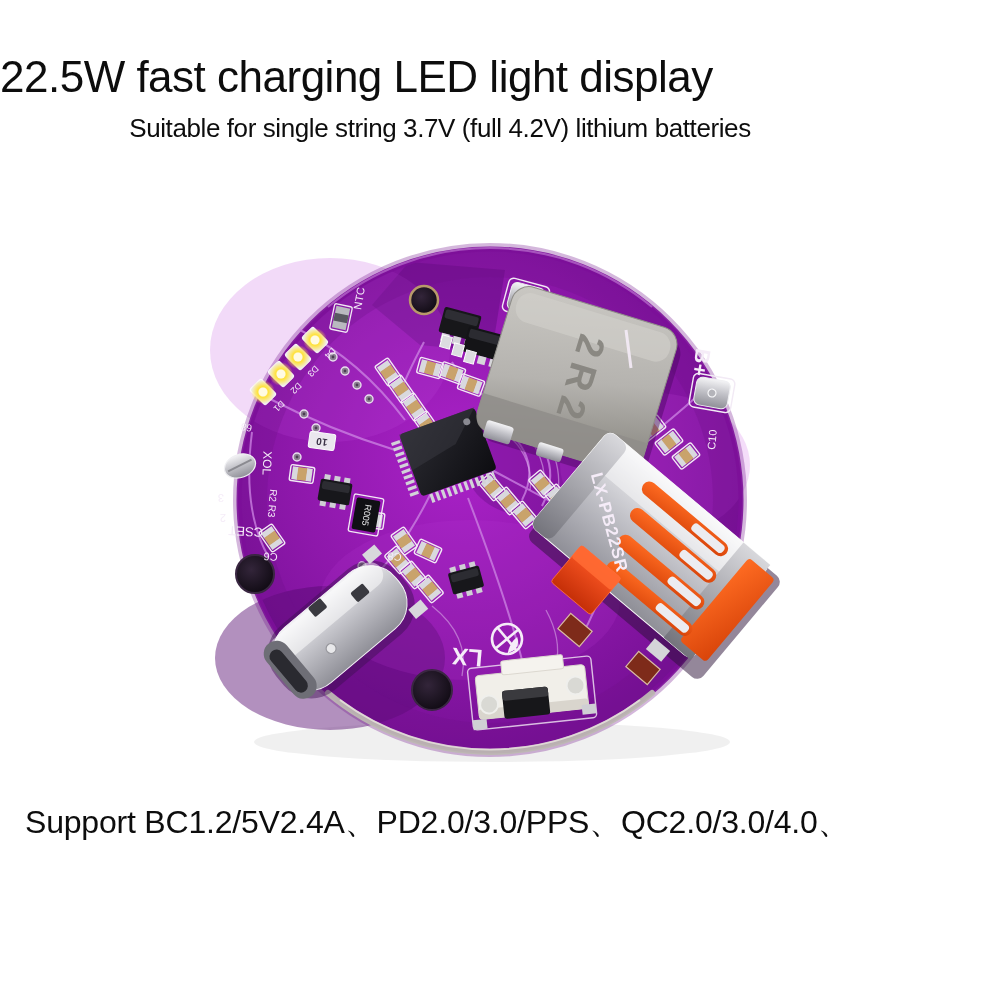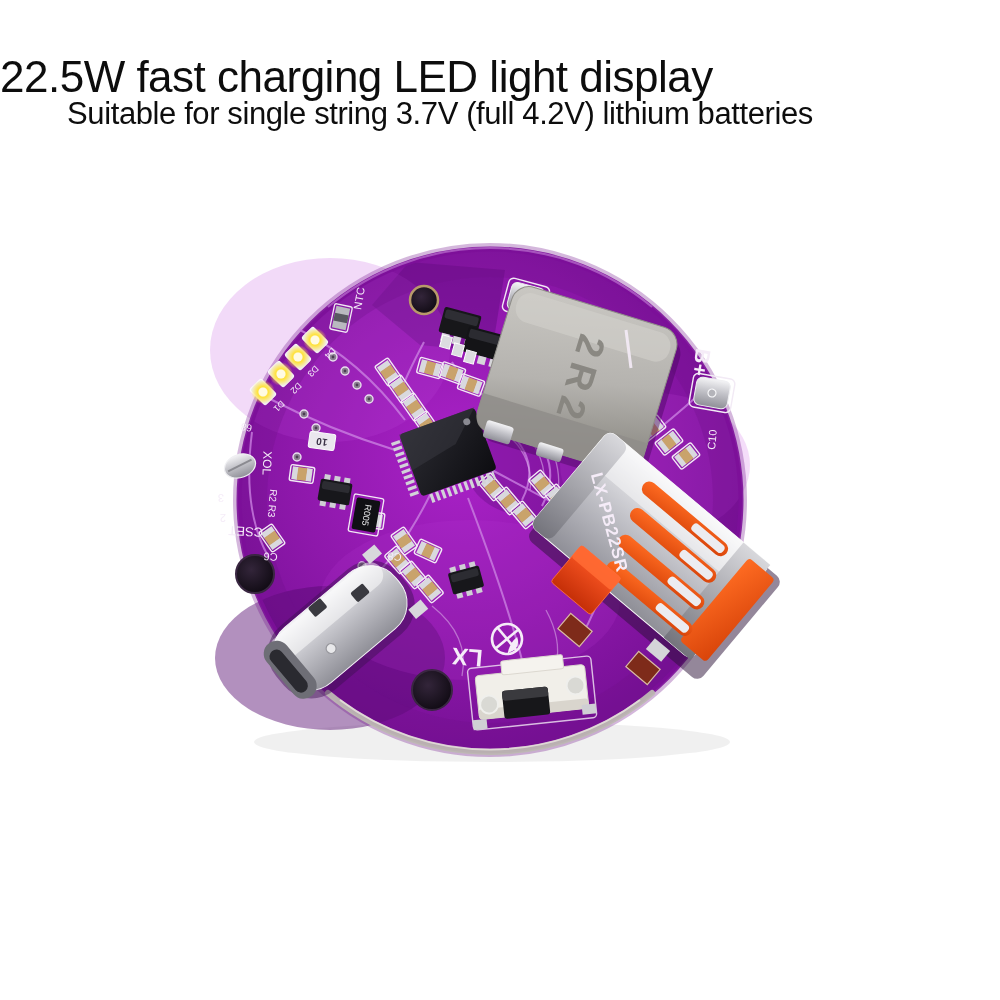--- a/index.html
+++ b/index.html
@@ -1,21 +1,21 @@
 <!DOCTYPE html>
 <html><head>
 <meta charset="utf-8">
 <style>
   html,body{margin:0;padding:0;background:#fff;}
   .stage{position:relative;width:1000px;height:1000px;background:#ffffff;overflow:hidden;
          font-family:"Liberation Sans",sans-serif;color:#0d0d0d;}
   .title{position:absolute;top:52px;left:0;width:800px;text-align:left;
          font-size:44px;font-weight:400;letter-spacing:-0.5px;}
-  .subtitle{position:absolute;top:96px;left:0;width:880px;text-align:center;
-         font-size:31px;font-weight:400;letter-spacing:-0.4px;}
+  .subtitle{position:absolute;top:113px;left:0;width:880px;text-align:center;
+         font-size:26px;font-weight:400;letter-spacing:-0.4px;}
   .footer{position:absolute;top:797px;left:25px;width:955px;
          font-size:32px;font-weight:400;line-height:1.62;letter-spacing:-0.2px;}
   .photo{position:absolute;top:0;left:0;}
   svg text{font-family:"Liberation Sans",sans-serif;}
 </style>
 </head>
 <body>
 
 <div class="stage">
 
@@ -347,15 +347,16 @@
       <text transform="translate(395,553) rotate(185)" text-anchor="middle" font-size="11">C8</text>
       <text transform="translate(247,424) rotate(190)" text-anchor="middle" font-size="10">68</text>
       <text transform="translate(277,404) rotate(135)" text-anchor="middle" font-size="9">D1</text>
       <text transform="translate(294,386) rotate(135)" text-anchor="middle" font-size="9">D2</text>
       <text transform="translate(311,369) rotate(135)" text-anchor="middle" font-size="9">D3</text>
       <text transform="translate(328,351) rotate(135)" text-anchor="middle" font-size="9">D4</text>
     </g>
   </svg>
 
   <div class="footer">
+    <div>Support BC1.2/5V2.4A、PD2.0/3.0/PPS、QC2.0/3.0/4.0、</div>
   </div>
 
 </div>
 
 </body></html>

